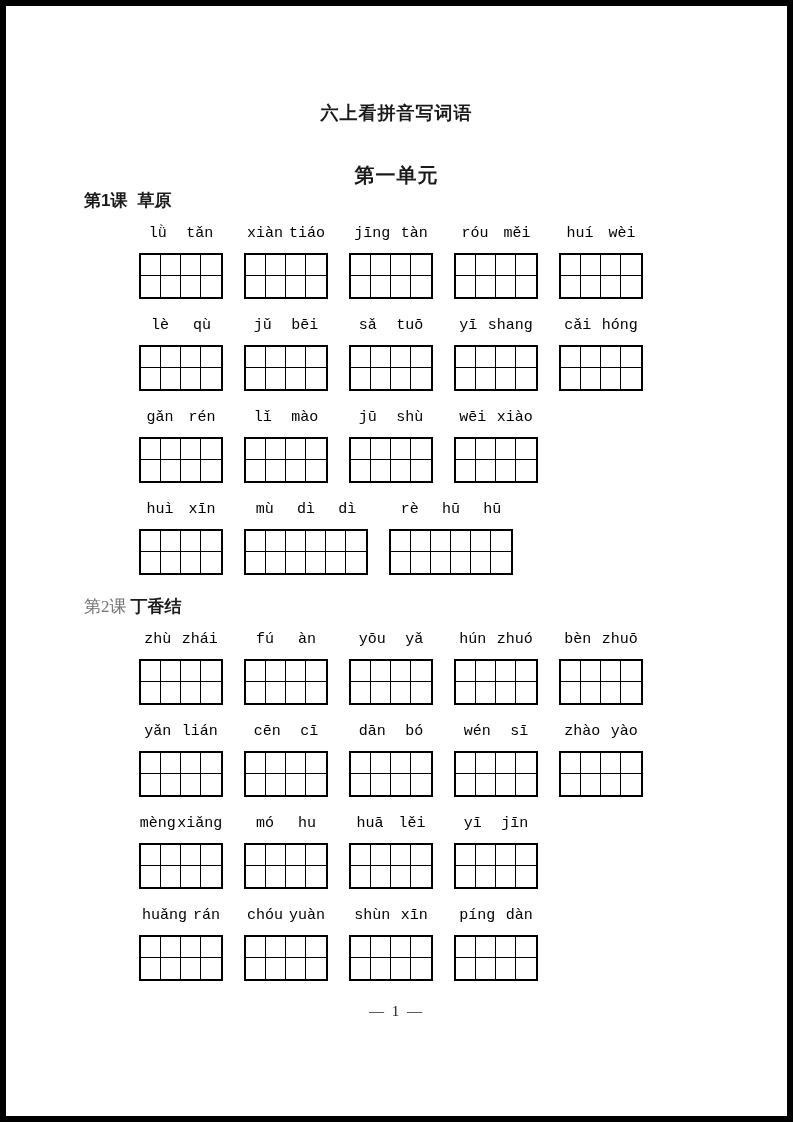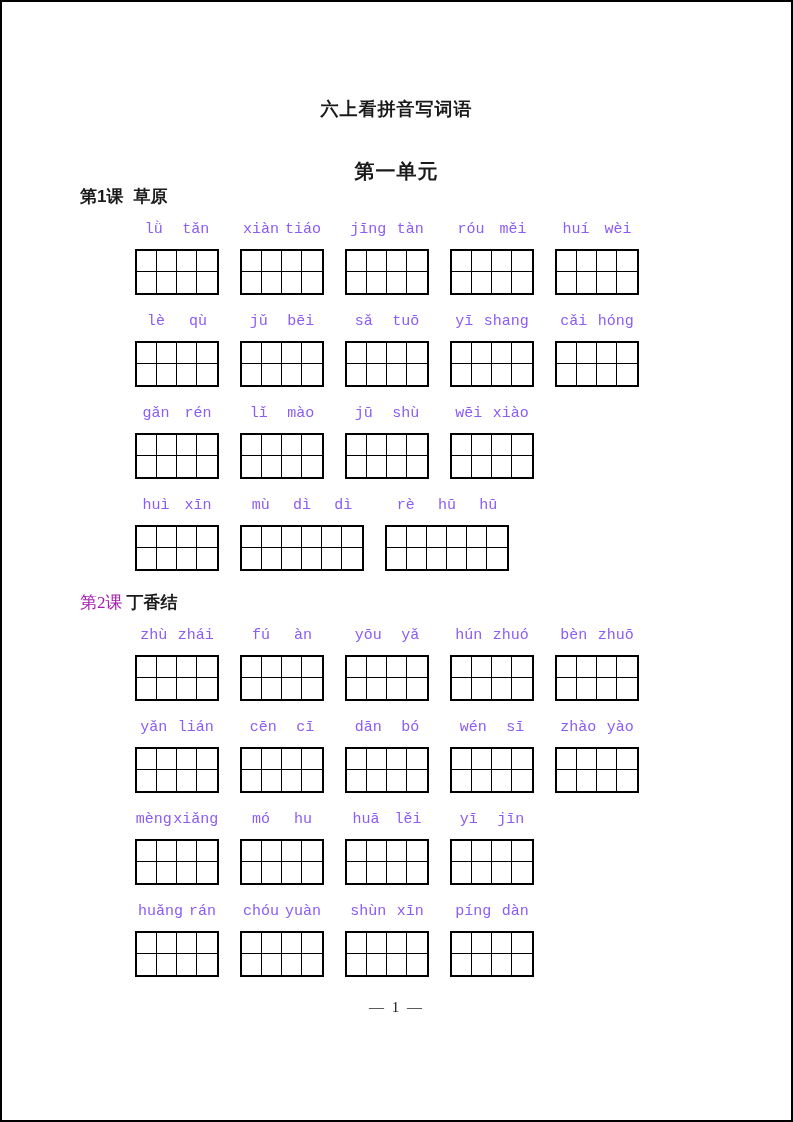--- a/index.html
+++ b/index.html
@@ -2,21 +2,21 @@
 <html><head>
 <meta charset="utf-8">
 <style>
   * { margin:0; padding:0; box-sizing:border-box; }
   html,body { background:#fff; }
   .page {
     position:relative;
     width:793px; height:1122px;
     margin:0 auto;
     background:#ffffff;
-    border:2px solid #000000;
+    border:6px solid #000000;
     font-family:"Liberation Sans", sans-serif;
     color:#1a1a1a;
     overflow:hidden;
   }
   .doc-title {
     padding-top:95px;
     text-align:center;
     font-size:18px;
     font-weight:bold;
     letter-spacing:1px;
@@ -32,41 +32,41 @@
     margin:2px 0 0 78px;
     font-size:17px;
     line-height:20px;
   }
   .lesson-header .lesson-label { font-weight:bold; }
   .lesson-header .lesson-title { font-weight:bold; margin-left:10px; }
   
   .section-2 .lesson-header .lesson-label {
     font-weight:normal;
     font-family:"Liberation Serif", serif;
-    color:#a21caf;
+    color:#737373;
   }
   .section-2 .lesson-header .lesson-title { margin-left:4px; }
   .section-2 { margin-top:22px; }
   .rows { margin:13px 0 0 133px; }
   .word-row {
     display:flex;
     gap:21px;
     margin-bottom:17px;
     align-items:flex-start;
   }
   .word-unit { display:flex; flex-direction:column; }
   .pinyin {
     display:flex;
     justify-content:space-around;
     align-items:flex-end;
     height:18px;
     margin-bottom:11px;
     font-family:"Liberation Mono", "DejaVu Sans Mono", monospace;
     font-size:15px;
-    color:#8b5cf6;
+    color:#000000;
     white-space:nowrap;
   }
   .pinyin .syl { display:inline-block; }
   .grid {
     display:flex;
     flex-direction:column;
     border:2px solid #000;
     background:#fff;
     width:max-content;
   }

